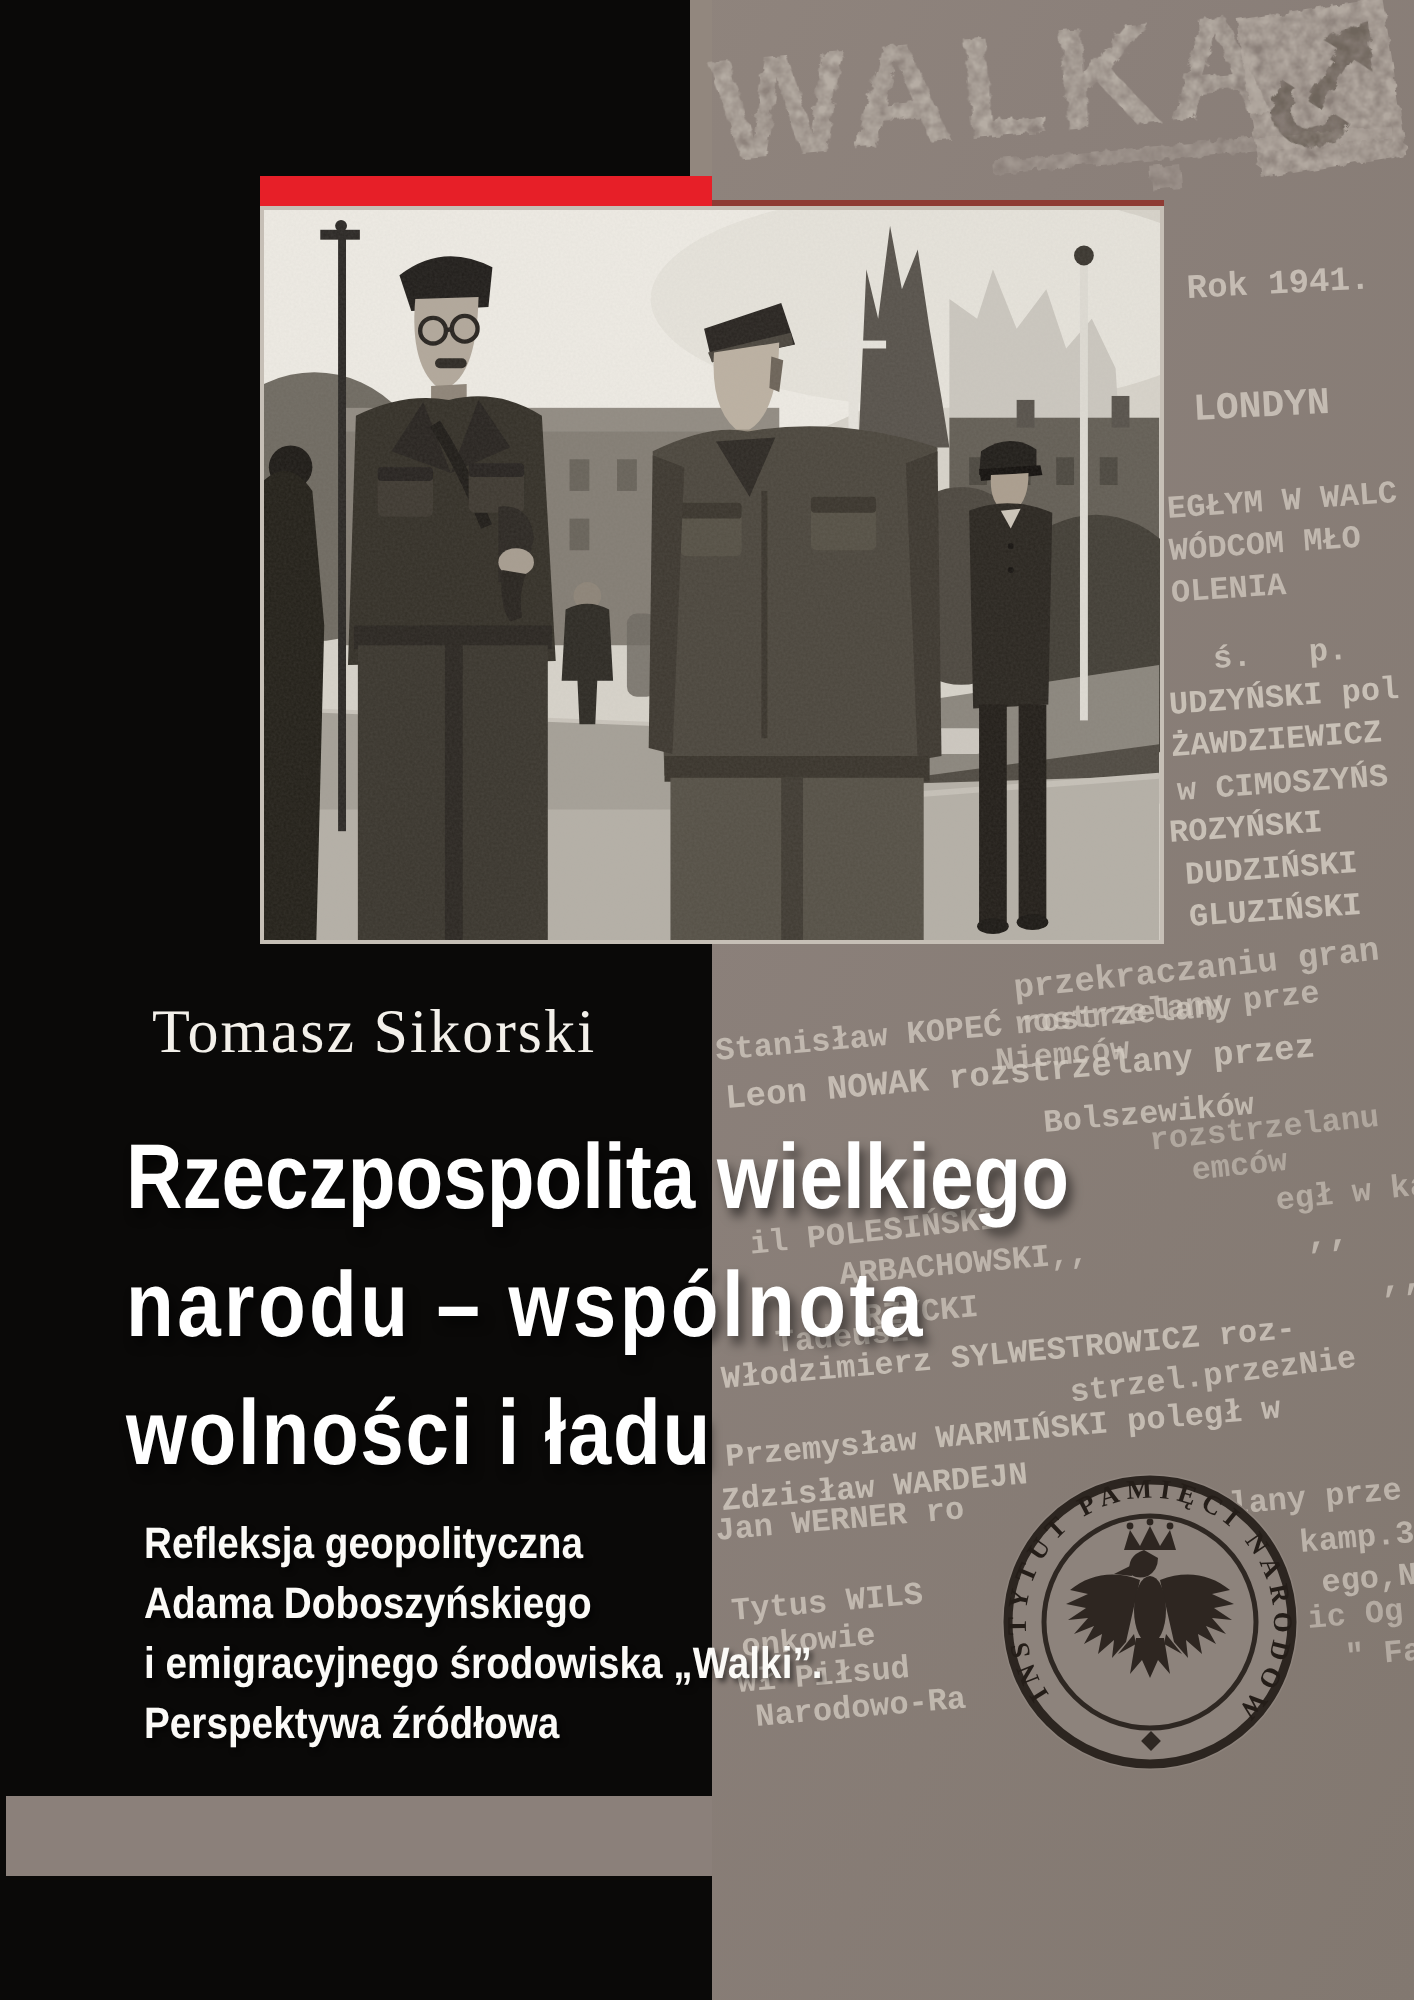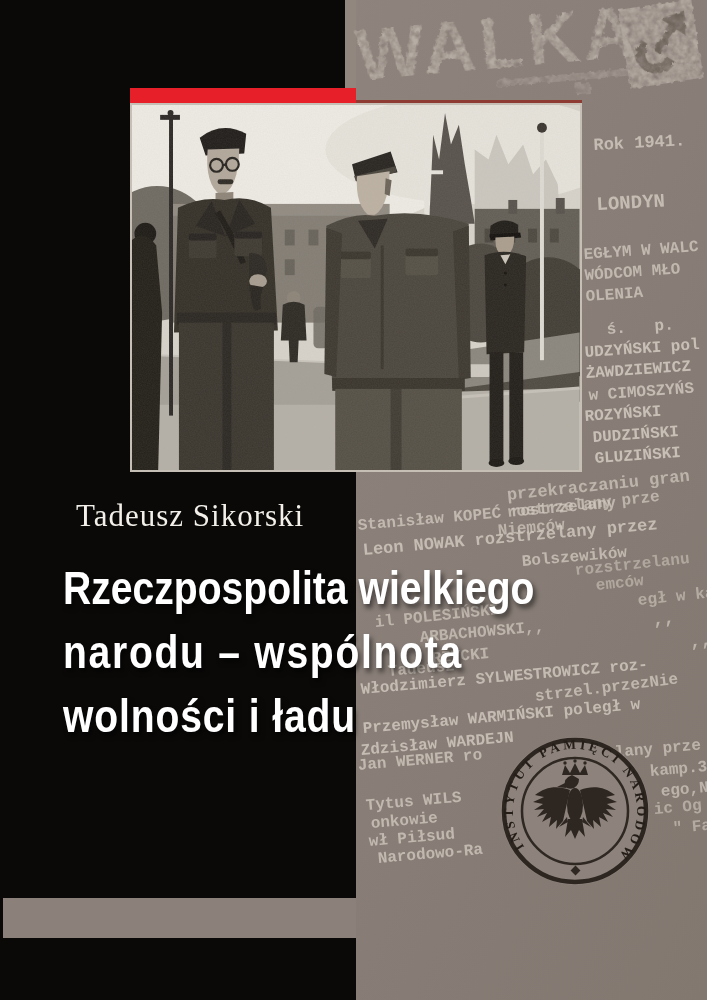--- a/index.html
+++ b/index.html
@@ -307,24 +307,30 @@
       <path d="M-10,-32 L-18,-28 -9,-27 Z"></path>
       <path id="wingL" d="M-5,-25 C-18,-30 -30,-28 -40,-20 L-31,-18 -42,-13 -32,-11 -41,-5 -31,-6 -38,2 -28,-2 -33,7 -24,2 -26,12 -18,5 -19,14 -12,6 Z"></path>
       <use href="#wingL" transform="scale(-1,1)"></use>
       <ellipse cx="0" cy="-10" rx="8" ry="17"></ellipse>
       <path d="M-7,4 L-10,22 -4,15 0,24 4,15 10,22 7,4 Z"></path>
       <path d="M-8,2 L-16,12 -7,7 Z"></path>
         <path d="M8,2 L16,12 7,7 Z"></path>
     </g>
   </svg>
 
-  <div class="author">Tadeusz Sikorski</div>
+  <div class="author">Tomasz Sikorski</div>
 
   <div class="title">
     <span class="title-line l1">Rzeczpospolita wielkiego</span>
     <span class="title-line l2">narodu – wspólnota</span>
     <span class="title-line l3">wolności i ładu</span>
   </div>
 
+  <div class="subtitle">
+    <span class="sub-line">Refleksja geopolityczna</span>
+    <span class="sub-line">Adama Doboszyńskiego</span>
+    <span class="sub-line">i emigracyjnego środowiska „Walki”.</span>
+    <span class="sub-line">Perspektywa źródłowa</span>
+  </div>
 
   <div class="taupe-bar"></div>
 
 </div>
 
 </body></html>

